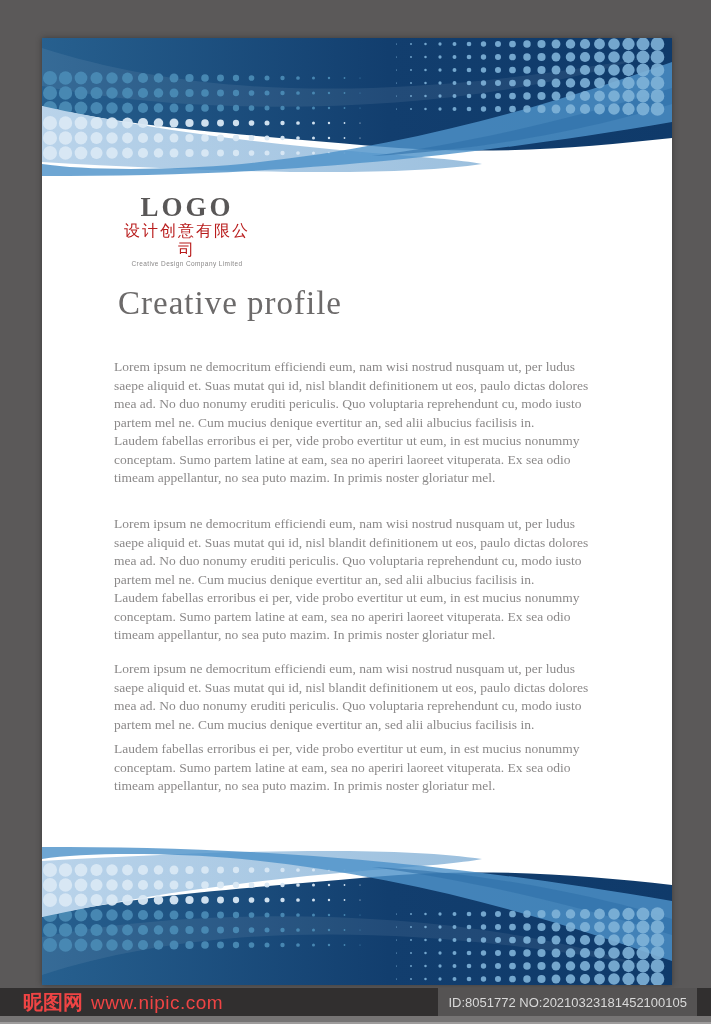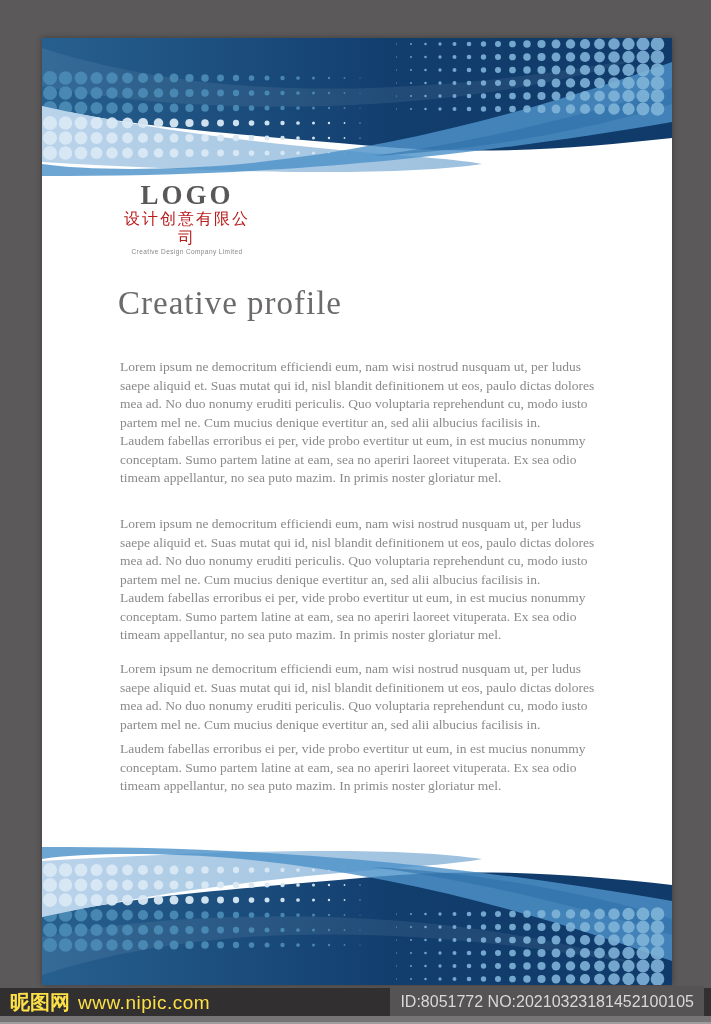--- a/index.html
+++ b/index.html
@@ -4,40 +4,40 @@
 <style>
   html,body{margin:0;padding:0;background:#5b5959;}
   .frame{position:relative;width:711px;height:1024px;background:#5b5959;overflow:hidden;
          font-family:"Liberation Serif", serif;}
   .page{position:absolute;left:42px;top:38px;width:630px;height:947px;background:#ffffff;
         box-shadow:0 0 6px rgba(0,0,0,0.35);}
   .deco{position:absolute;left:0;width:630px;height:148px;display:block;}
   .deco-top{top:0;}
   .deco-bottom{top:799px;}
 
-  .logo{position:absolute;left:76px;top:143px;width:138px;text-align:center;}
+  .logo{position:absolute;left:76px;top:155px;width:138px;text-align:center;}
   .logo-main{font-size:27px;font-weight:bold;color:#595757;letter-spacing:3px;line-height:28px;}
   .logo-cn{font-size:16px;color:#b91c1c;letter-spacing:2px;line-height:19px;}
   .logo-en{font-size:6.5px;color:#8a8888;letter-spacing:0.4px;line-height:9px;
            font-family:"Liberation Sans", sans-serif;}
 
   .title{position:absolute;left:76px;top:247px;font-size:33px;color:#6c6a6a;
          letter-spacing:1px;font-weight:400;}
 
-  .para{position:absolute;left:78px;width:484px;font-size:13.5px;line-height:18.5px;
+  .para{position:absolute;left:72px;width:484px;font-size:13.5px;line-height:18.5px;
         color:#8b8989;text-align:left;}
   .p1{top:320px;} .p2{top:394px;} .p3{top:477px;} .p4{top:551px;} .p5{top:622px;} .p6{top:702px;}
 
   .wm-bar{position:absolute;left:0;top:988px;width:711px;height:28px;background:#312f2f;
           display:flex;align-items:center;justify-content:space-between;
           font-family:"Liberation Sans", sans-serif;}
-  .wm-left{display:flex;align-items:baseline;gap:8px;padding-left:10px;color:#fde047;}
+  .wm-left{display:flex;align-items:baseline;gap:8px;padding-left:23px;color:#ef4444;}
   .wm-cn{font-size:20px;font-weight:bold;}
   .wm-url{font-size:19px;font-weight:normal;letter-spacing:0.5px;}
-  .wm-id{margin-right:7px;background:#555353;color:#d9d9d9;font-size:16px;
+  .wm-id{margin-right:14px;background:#555353;color:#d9d9d9;font-size:13px;
          padding:7px 10px;white-space:nowrap;}
   .wm-strip{position:absolute;left:0;top:1016px;width:711px;height:8px;background:#767474;
             border-bottom:2px solid #9e9c9c;box-sizing:border-box;}
 </style>
 </head>
 <body>
 
 <div class="frame">
   <div class="page">
 

